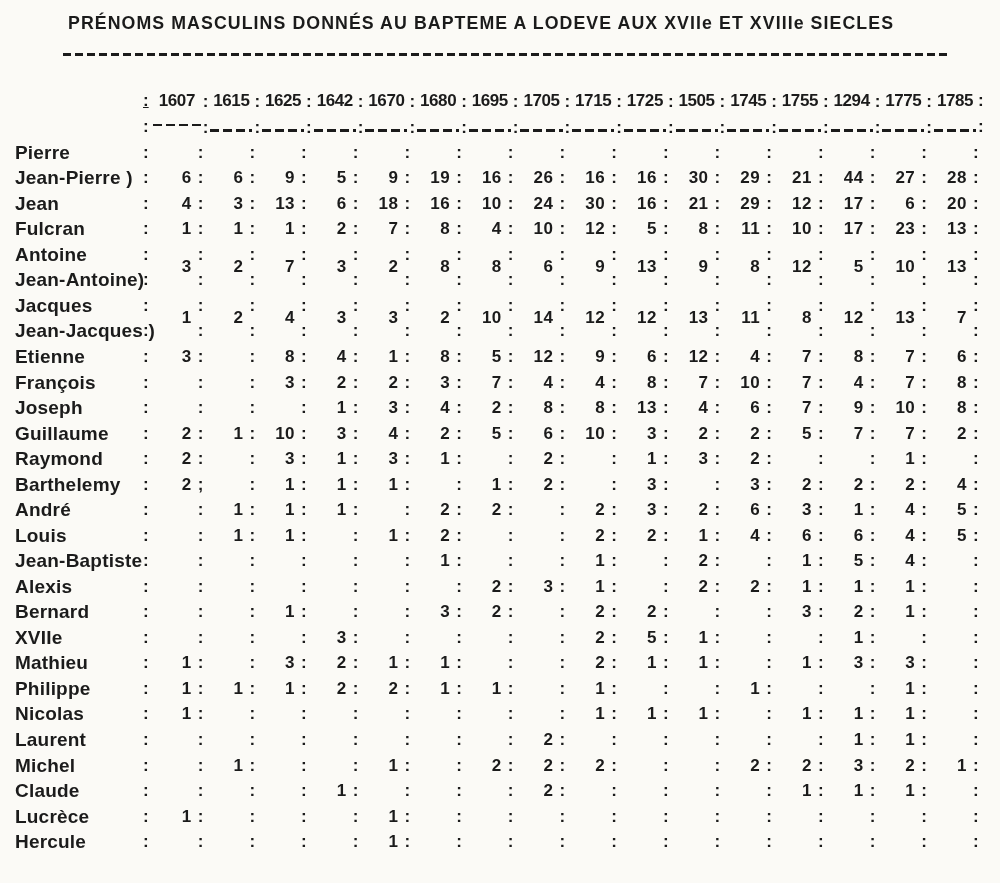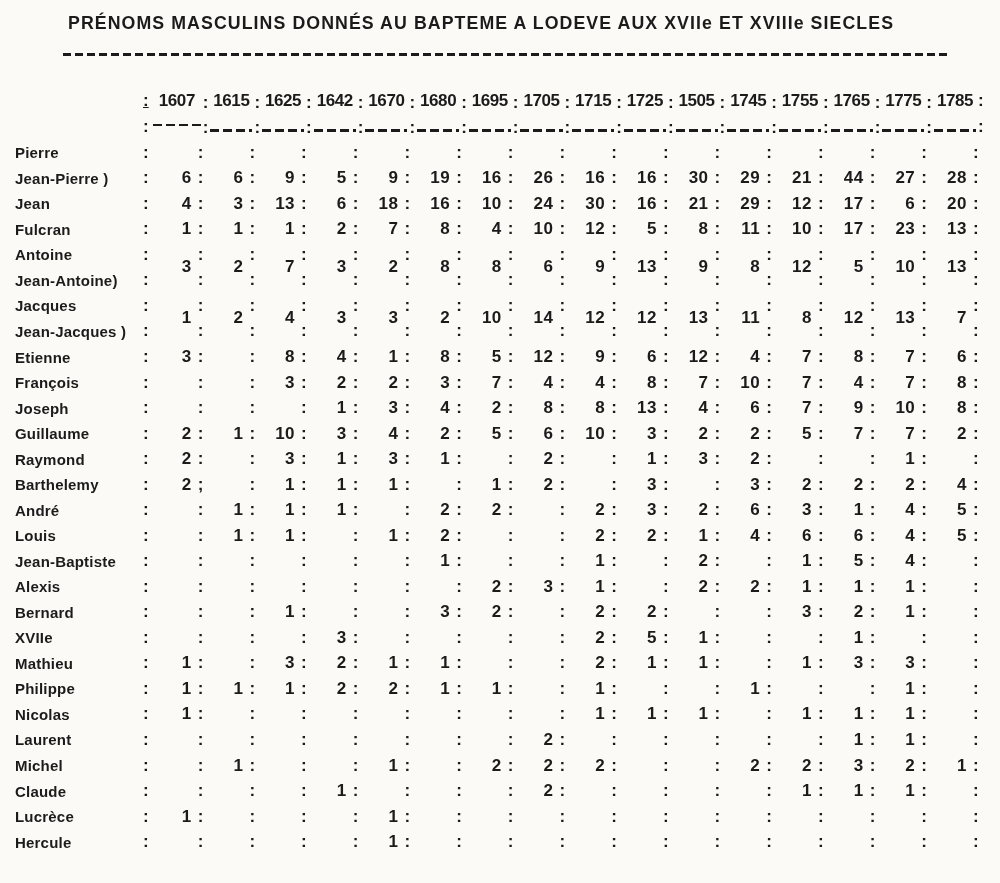--- a/index.html
+++ b/index.html
@@ -18,33 +18,33 @@
     white-space:nowrap;
     transform:scaleX(.985);transform-origin:left center;
   }
   .title-rule{
     position:absolute;left:63px;top:53px;width:884px;height:3px;
     background:repeating-linear-gradient(90deg,#1b1b1b 0 8px,transparent 8px 12px);
   }
 
   .table{position:absolute;left:12px;top:88px;}
   .trow{display:flex;align-items:center;height:25.54px;white-space:nowrap;}
-  .label{width:128px;font-size:15px;font-weight:700;letter-spacing:.2px;padding-left:3px;}
+  .label{width:128px;font-size:19px;font-weight:700;letter-spacing:.2px;padding-left:3px;}
   .leadcol{width:8px;font-size:17px;font-weight:700;}
   .cell{
     width:51.7px;display:flex;justify-content:flex-end;align-items:center;
     font-size:17px;font-weight:700;
   }
   .cell .v{margin-right:6px;letter-spacing:.5px;}
   .cell .sep{width:5px;text-align:right;}
   .straddle .v{display:inline-block;transform:translateY(12px);}
 
   
   .yrow{height:26px;}
-  .ycell{width:51.7px;display:flex;align-items:flex-end;font-size:17px;font-weight:700;}
+  .ycell{width:51.7px;display:flex;align-items:center;font-size:17px;font-weight:700;}
   .ycell .ytext{flex:1;text-align:center;letter-spacing:-.4px;}
   .u{text-decoration:underline;}
   .drow{height:26px;}
   .dcell{width:51.7px;display:flex;align-items:flex-end;font-size:17px;font-weight:700;position:relative;}
   .dcell .dash{
     flex:1;height:2.4px;margin:0 2px 4px 2px;
     background:repeating-linear-gradient(90deg,#1b1b1b 0 9px,transparent 9px 13px);
   }
   .dcell .dc, .ycell .yc{line-height:1;}
 </style>
@@ -105,21 +105,21 @@
         <span class="ycell">
           <span class="yc">:</span>
           <span class="ytext">1745</span>
         </span>
         <span class="ycell">
           <span class="yc">:</span>
           <span class="ytext">1755</span>
         </span>
         <span class="ycell">
           <span class="yc">:</span>
-          <span class="ytext">1765</span>
+          <span class="ytext">1294</span>
         </span>
         <span class="ycell">
           <span class="yc">:</span>
           <span class="ytext">1775</span>
         </span>
         <span class="ycell">
           <span class="yc">:</span>
           <span class="ytext">1785</span>
         </span>
         <span class="leadcol">:</span>

